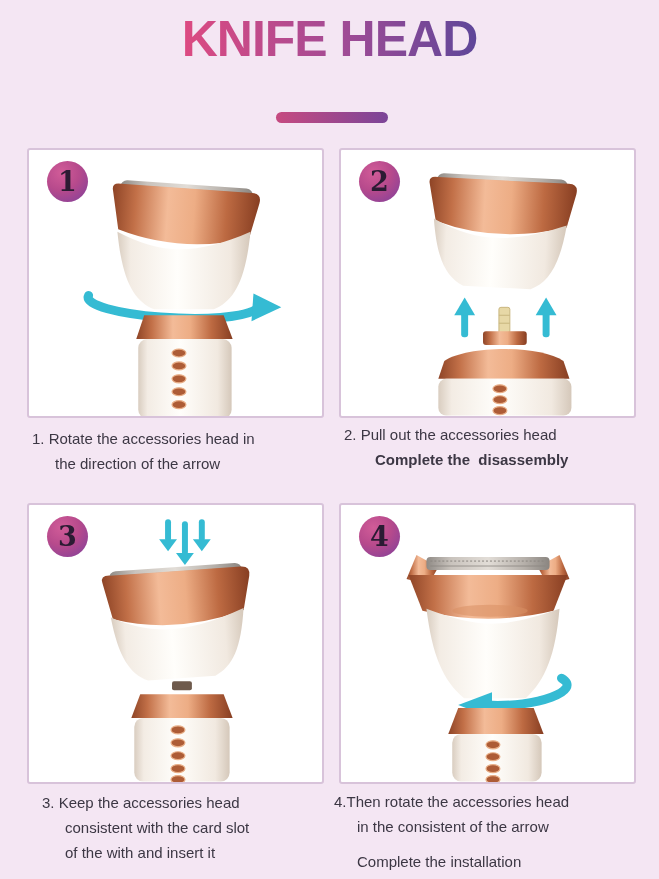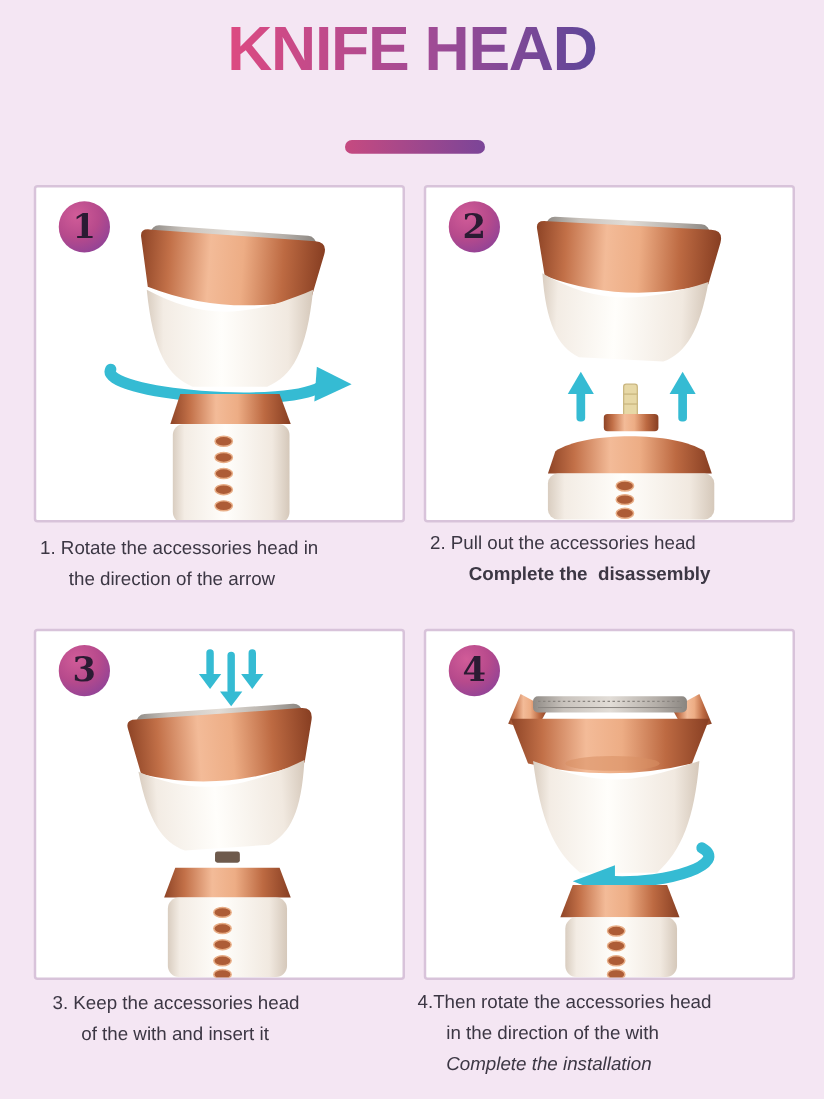--- a/index.html
+++ b/index.html
@@ -43,21 +43,21 @@
     display:flex;align-items:center;justify-content:center;
     font-family:"DejaVu Serif",serif;font-weight:bold;font-size:27px;color:#2b1b33;
     z-index:2;
   }
 
   
   .caption{position:absolute;color:#3c3744;font-size:15px;line-height:25px;}
   .cap-line{white-space:pre-wrap;}
   .cap-line.indent{padding-left:23px;}
   .cap-line.indent-lg{padding-left:31px;font-weight:bold;}
-  .cap-line.gap{margin-top:0;font-style:italic;}
+  .cap-line.gap{margin-top:10px;}
   .c1{left:32px;top:426px;width:295px;}
   .c2{left:344px;top:422px;width:295px;}
   .c3{left:28px;top:790px;width:295px;margin-left:14px;}
   .c4{left:334px;top:789px;width:300px;}
 </style>
 </head>
 <body>
 
 <svg width="0" height="0" style="position:absolute" aria-hidden="true">
   <defs>
@@ -221,22 +221,23 @@
     <div class="cap-line indent">the direction of the arrow</div>
   </div>
 
   <div class="caption c2">
     <div class="cap-line">2. Pull out the accessories head</div>
     <div class="cap-line indent-lg">Complete the  disassembly</div>
   </div>
 
   <div class="caption c3">
     <div class="cap-line">3. Keep the accessories head</div>
+    <div class="cap-line indent">consistent with the card slot</div>
     <div class="cap-line indent">of the with and insert it</div>
   </div>
 
   <div class="caption c4">
     <div class="cap-line">4.Then rotate the accessories head</div>
-    <div class="cap-line indent">in the direction of the with</div>
+    <div class="cap-line indent">in the consistent of the arrow</div>
     <div class="cap-line indent gap">Complete the installation</div>
   </div>
 
 </div>
 
 </body></html>

